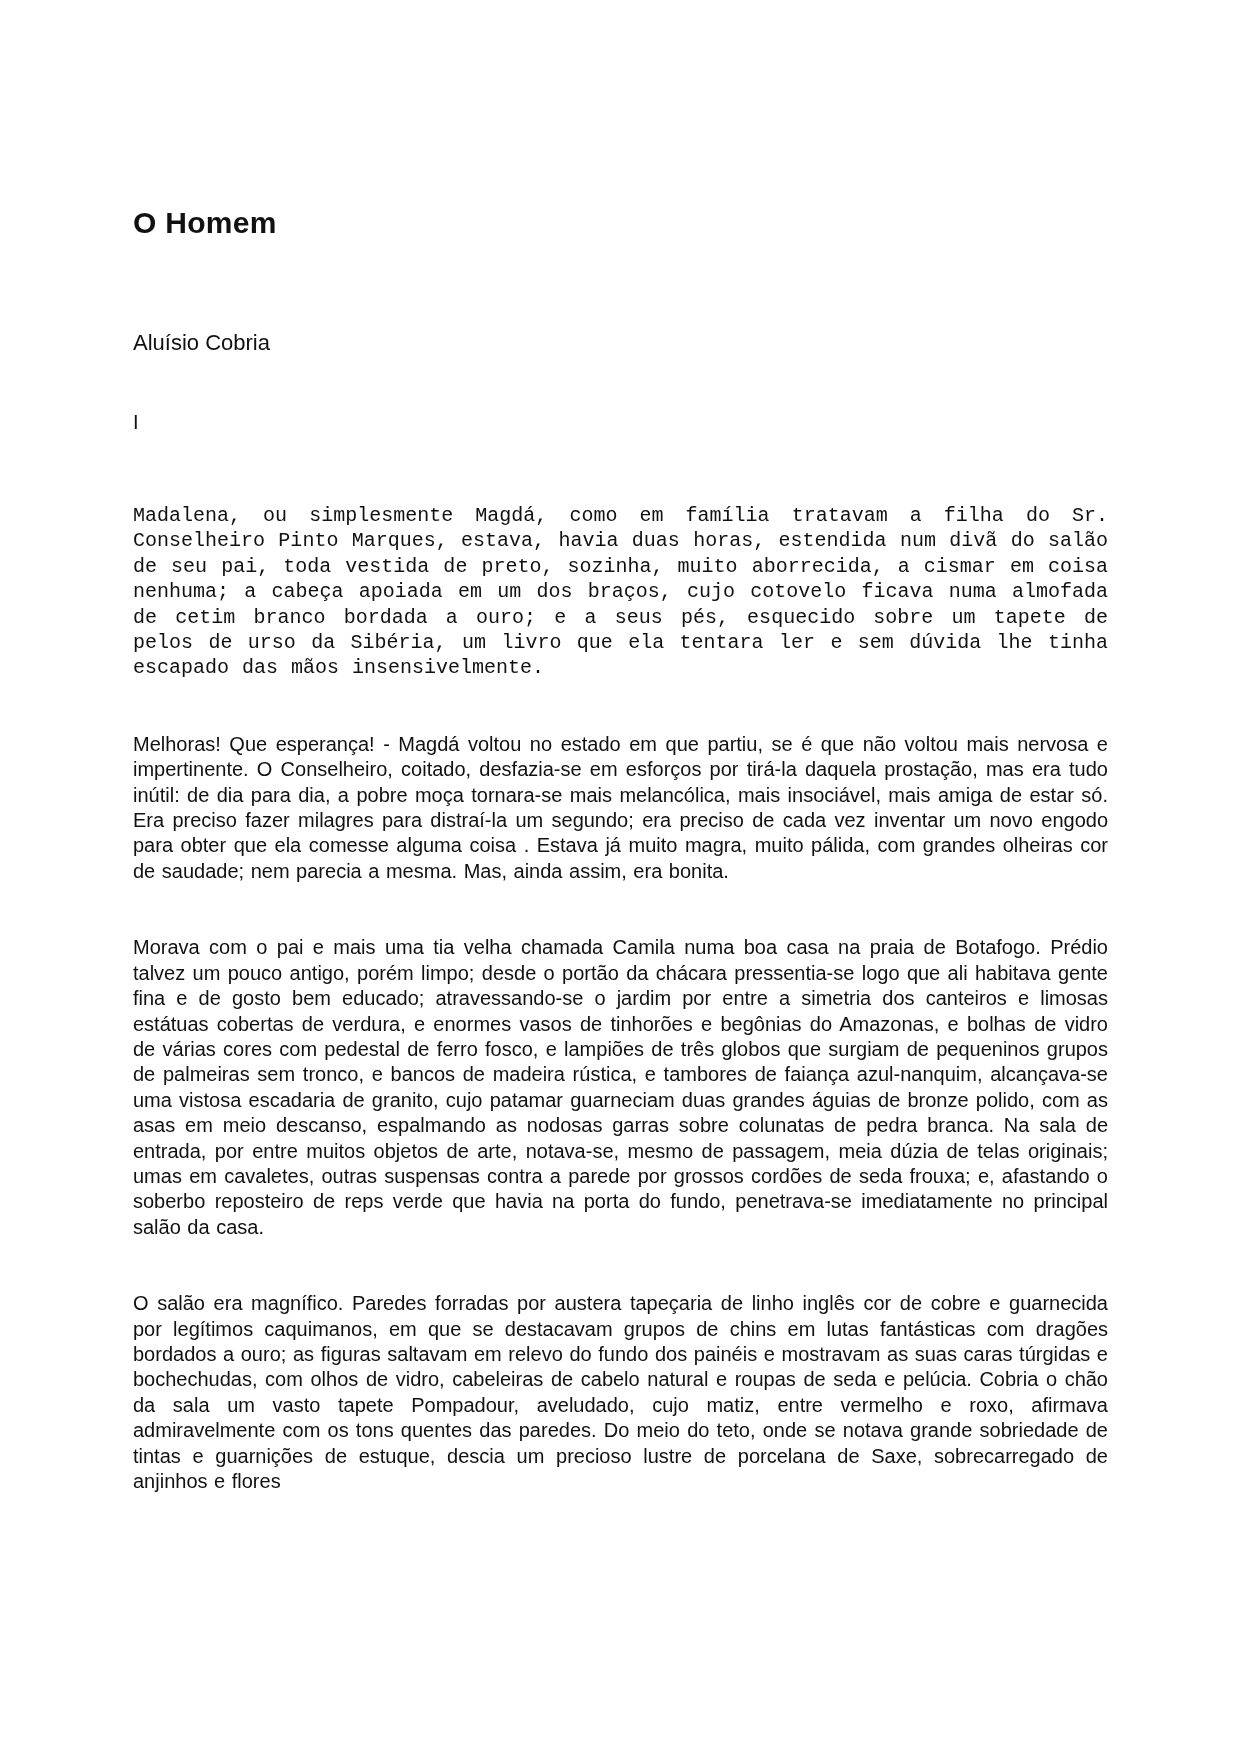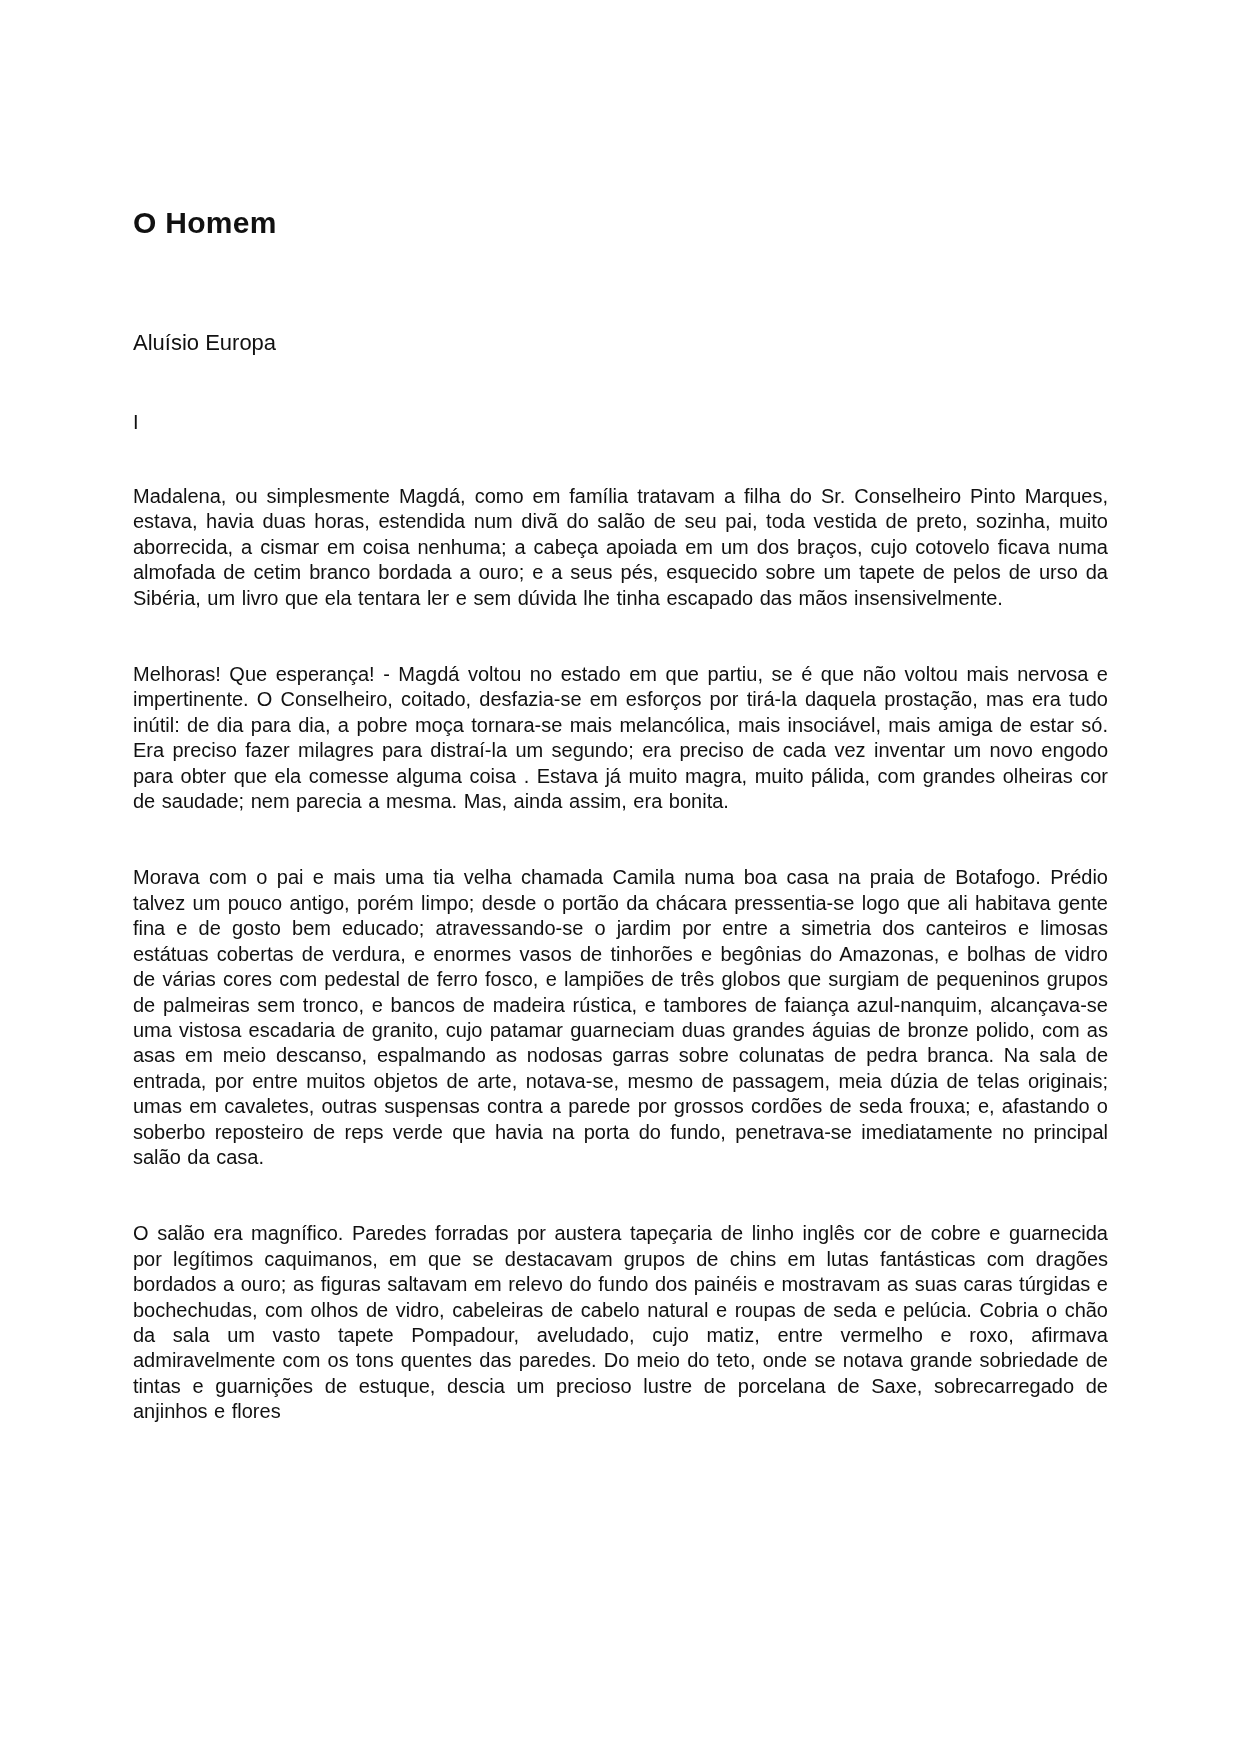--- a/index.html
+++ b/index.html
@@ -38,30 +38,31 @@
   }
   .body-text p {
     font-size: 20px;
     line-height: 25.4px;
     text-align: justify;
     text-justify: inter-word;
     margin: 51px 0 0 0;
     word-spacing: 1px;
   }
   .body-text p.first {
-    margin-top: 50px;
+    margin-top: 69px;
+    font-family: Liberation Mono, monospace;
   }
 </style>
 </head>
 <body>
 
 <div class="page">
   <h1 class="doc-title">O Homem</h1>
 
-  <p class="doc-author">Aluísio Europa</p>
+  <p class="doc-author">Aluísio Cobria</p>
 
   <p class="doc-chapter">I</p>
 
   <div class="body-text">
     <p class="first">Madalena, ou simplesmente Magdá, como em família tratavam a filha do Sr. Conselheiro Pinto Marques, estava, havia duas horas, estendida num divã do salão de seu pai, toda vestida de preto, sozinha, muito aborrecida, a cismar em coisa nenhuma; a cabeça apoiada em um dos braços, cujo cotovelo ficava numa almofada de cetim branco bordada a ouro; e a seus pés, esquecido sobre um tapete de pelos de urso da Sibéria, um livro que ela tentara ler e sem dúvida lhe tinha escapado das mãos insensivelmente.</p>
     <p>Melhoras! Que esperança! - Magdá voltou no estado em que partiu, se é que não voltou mais nervosa e impertinente. O Conselheiro, coitado, desfazia-se em esforços por tirá-la daquela prostação, mas era tudo inútil: de dia para dia, a pobre moça tornara-se mais melancólica, mais insociável, mais amiga de estar só. Era preciso fazer milagres para distraí-la um segundo; era preciso de cada vez inventar um novo engodo para obter que ela comesse alguma coisa . Estava já muito magra, muito pálida, com grandes olheiras cor de saudade; nem parecia a mesma. Mas, ainda assim, era bonita.</p>
     <p>Morava com o pai e mais uma tia velha chamada Camila numa boa casa na praia de Botafogo. Prédio talvez um pouco antigo, porém limpo; desde o portão da chácara pressentia-se logo que ali habitava gente fina e de gosto bem educado; atravessando-se o jardim por entre a simetria dos canteiros e limosas estátuas cobertas de verdura, e enormes vasos de tinhorões e begônias do Amazonas, e bolhas de vidro de várias cores com pedestal de ferro fosco, e lampiões de três globos que surgiam de pequeninos grupos de palmeiras sem tronco, e bancos de madeira rústica, e tambores de faiança azul-nanquim, alcançava-se uma vistosa escadaria de granito, cujo patamar guarneciam duas grandes águias de bronze polido, com as asas em meio descanso, espalmando as nodosas garras sobre colunatas de pedra branca. Na sala de entrada, por entre muitos objetos de arte, notava-se, mesmo de passagem, meia dúzia de telas originais; umas em cavaletes, outras suspensas contra a parede por grossos cordões de seda frouxa; e, afastando o soberbo reposteiro de reps verde que havia na porta do fundo, penetrava-se imediatamente no principal salão da casa.</p>
     <p>O salão era magnífico. Paredes forradas por austera tapeçaria de linho inglês cor de cobre e guarnecida por legítimos caquimanos, em que se destacavam grupos de chins em lutas fantásticas com dragões bordados a ouro; as figuras saltavam em relevo do fundo dos painéis e mostravam as suas caras túrgidas e bochechudas, com olhos de vidro, cabeleiras de cabelo natural e roupas de seda e pelúcia. Cobria o chão da sala um vasto tapete Pompadour, aveludado, cujo matiz, entre vermelho e roxo, afirmava admiravelmente com os tons quentes das paredes. Do meio do teto, onde se notava grande sobriedade de tintas e guarnições de estuque, descia um precioso lustre de porcelana de Saxe, sobrecarregado de anjinhos e flores</p>
   </div>
 </div>

